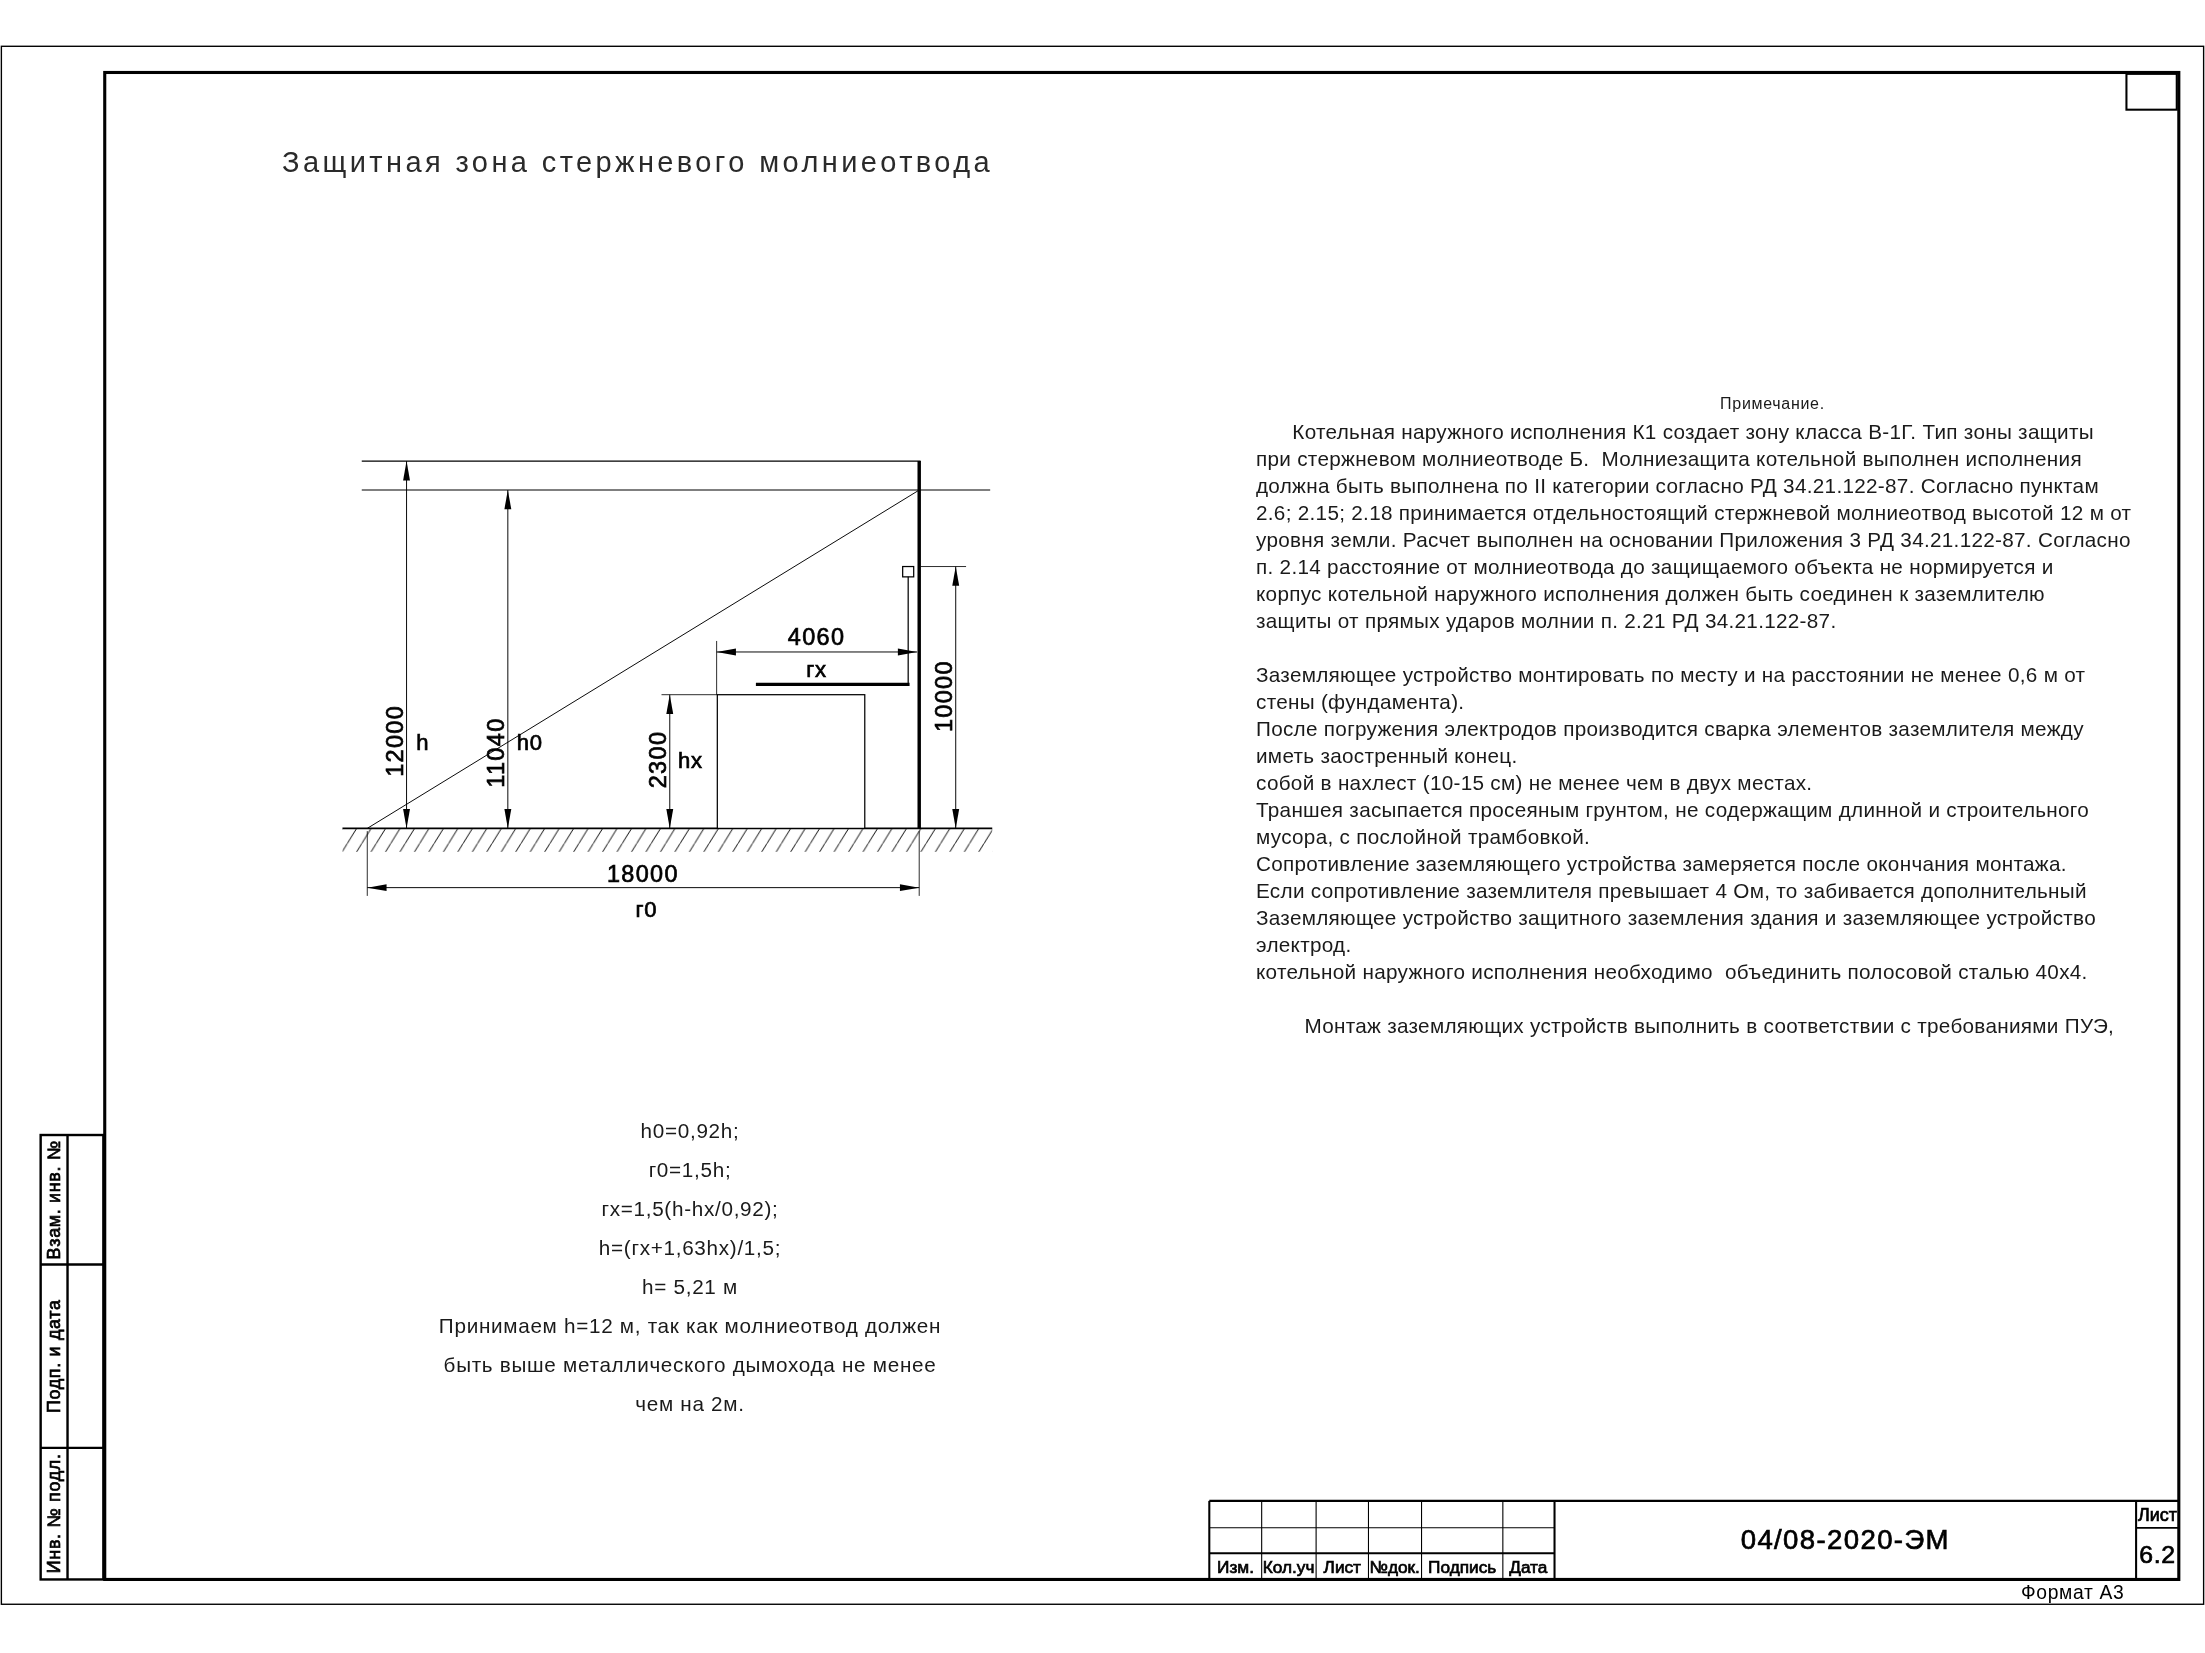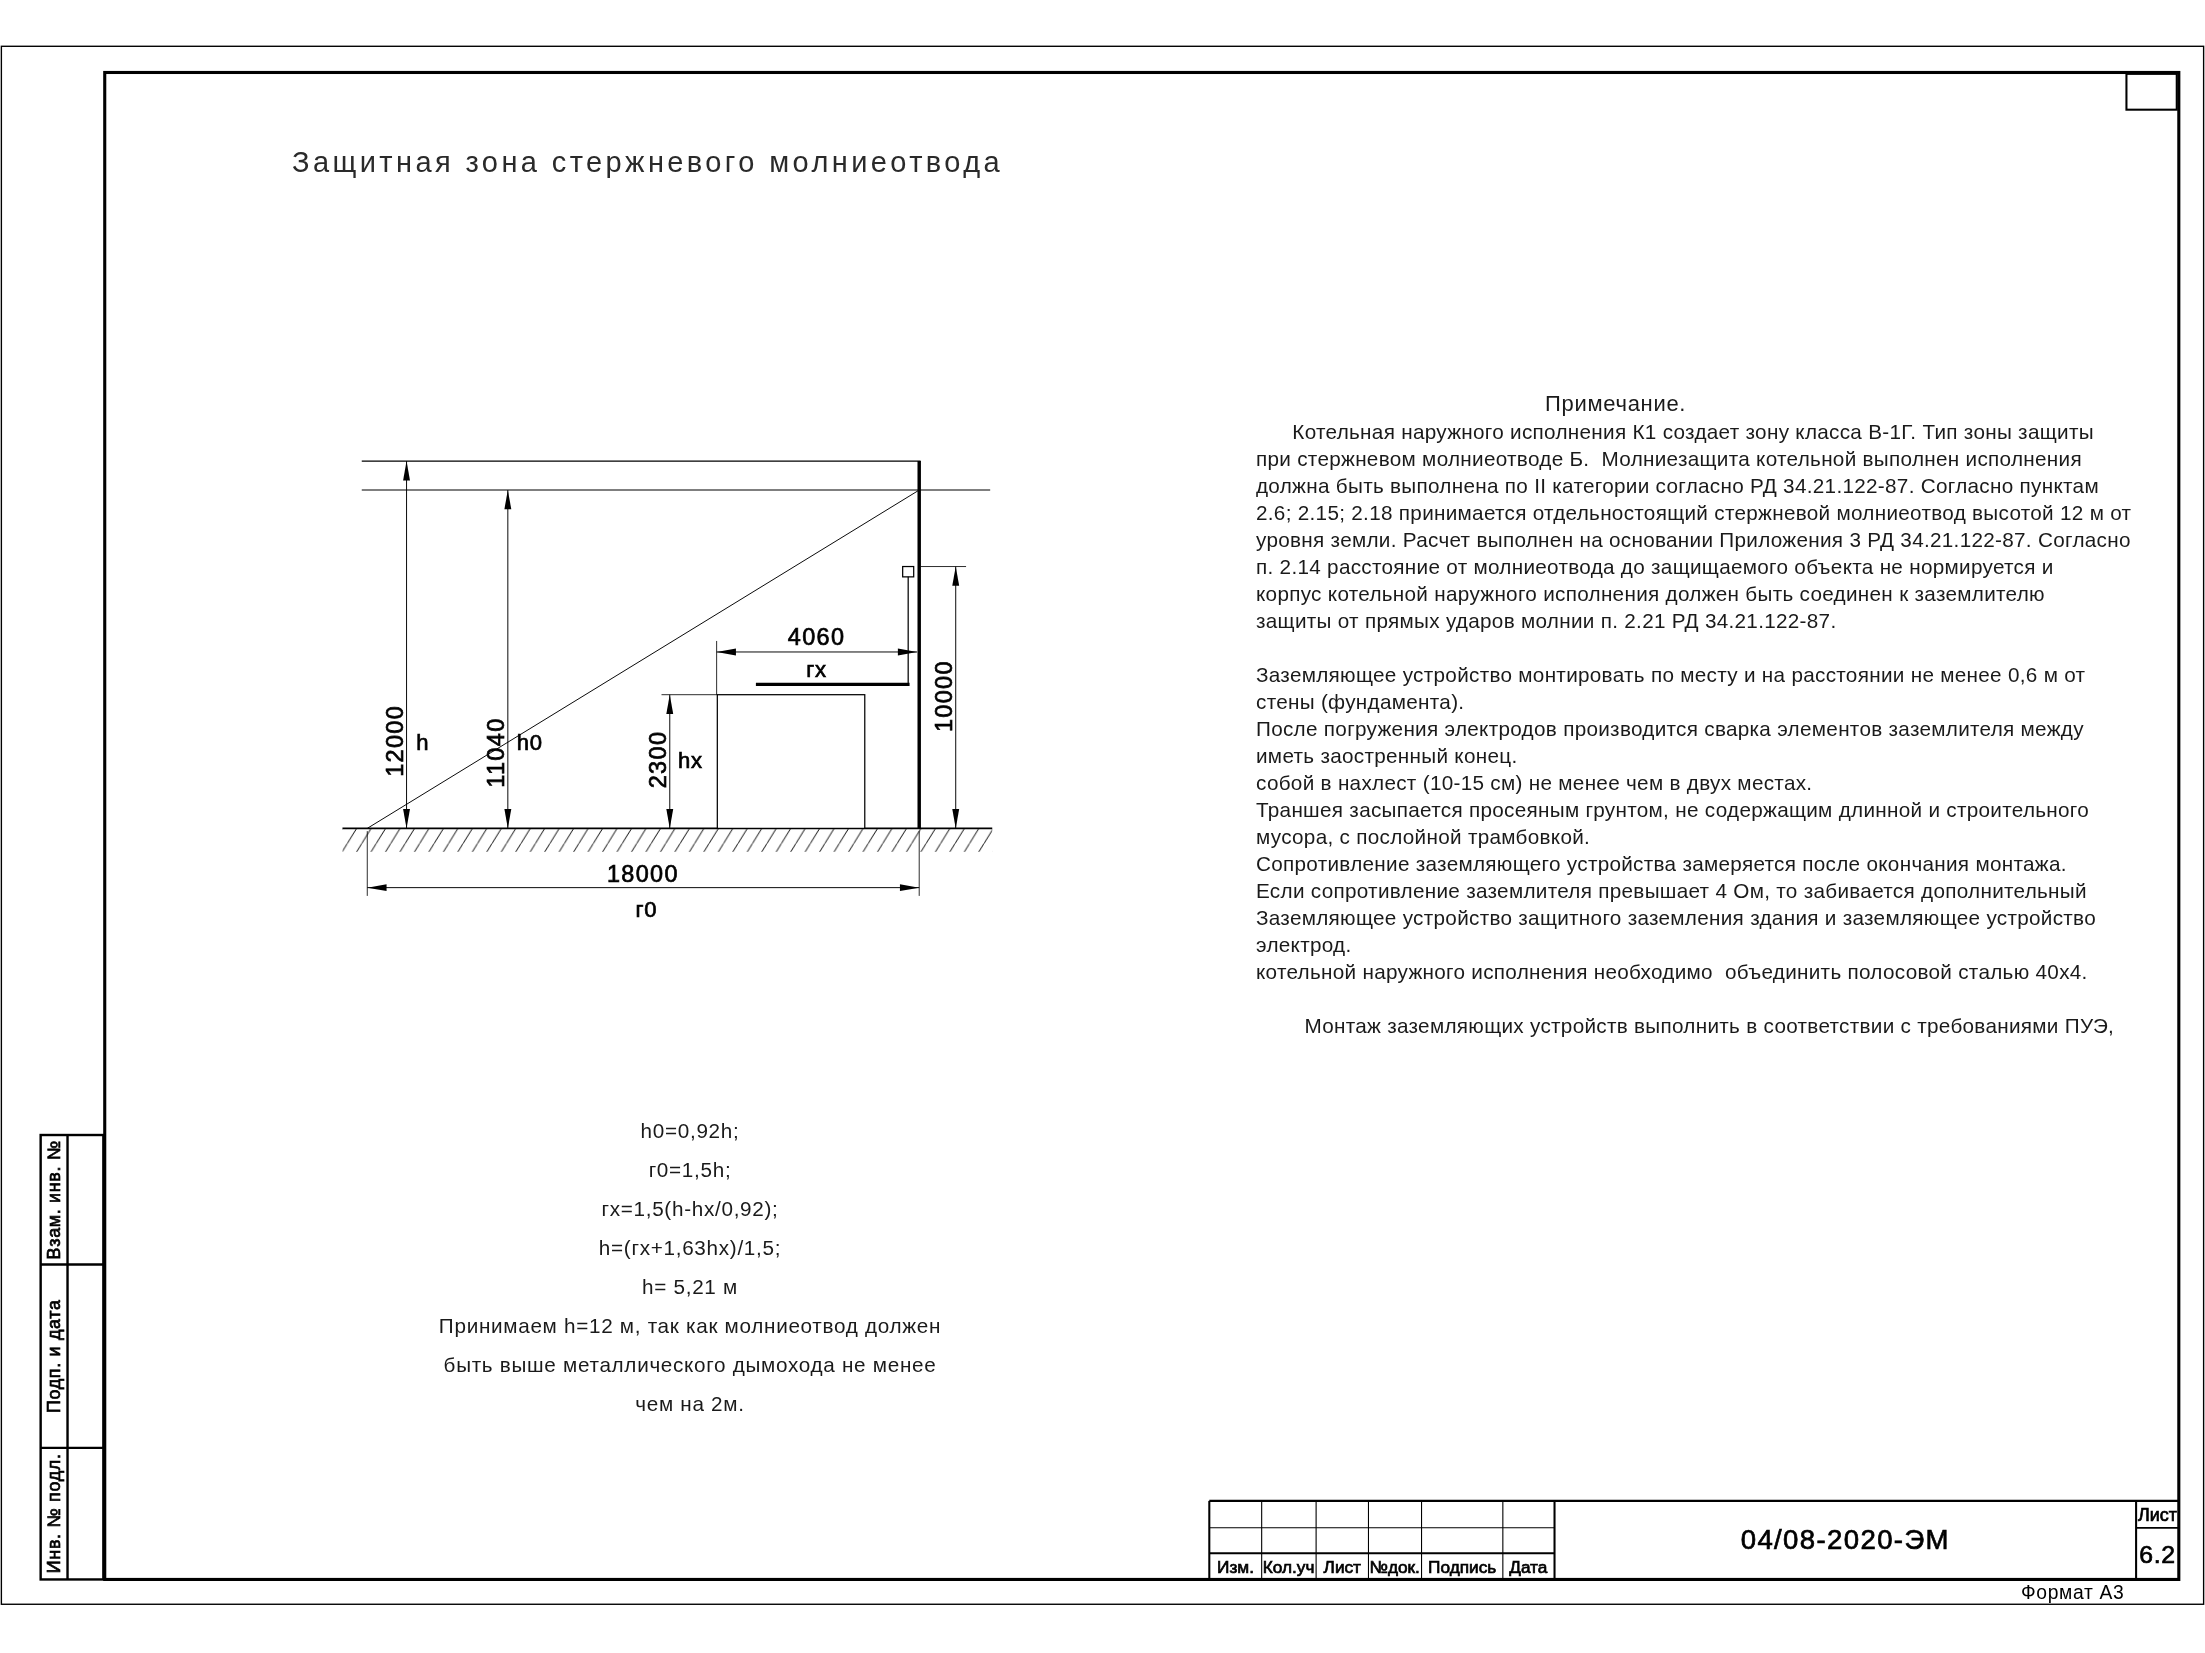--- a/index.html
+++ b/index.html
@@ -5,39 +5,39 @@
   html, body { margin: 0; padding: 0; background: #ffffff; }
   body {
     width: 2205px; height: 1654px; position: relative; overflow: hidden;
     font-family: "Liberation Sans", sans-serif; color: #000;
   }
   .sheet { position: absolute; inset: 0; }
   svg.linework { position: absolute; left: 0; top: 0; }
   svg text { fill: #000; font-family: "Liberation Sans", sans-serif; }
 
   .drawing-title {
-    position: absolute; left: 292px; top: 146px;
+    position: absolute; left: 282px; top: 146px;
     font-size: 29px; font-weight: 400; letter-spacing: 3.4px; color: #2a2a2a;
     white-space: pre;
   }
 
   .formulas {
     position: absolute; left: 380px; top: 1111px; width: 620px; text-align: center;
   }
   .formula-line {
     height: 39px; line-height: 39px; font-size: 20.7px; letter-spacing: 0.7px;
     white-space: pre; color: #1a1a1a;
   }
 
   .notes {
     position: absolute; left: 1256px; top: 390px; width: 917px;
   }
   .notes-heading {
-    height: 27.6px; line-height: 27.6px; font-size: 22px; letter-spacing: 0.7px;
-    width: 455px; margin-left: 289px; color: #1a1a1a;
+    height: 27.6px; line-height: 27.6px; font-size: 16px; letter-spacing: 0.7px;
+    text-align: center; width: 455px; margin-left: 289px; color: #1a1a1a;
     white-space: pre;
   }
   .note-line {
     height: 27px; line-height: 27px; font-size: 20.7px; letter-spacing: 0.3px;
     white-space: pre; color: #1a1a1a;
   }
 
   .dim-text { font-size: 34px; letter-spacing: 2px; }
   .dim-label { font-size: 32px; letter-spacing: 1px; }
   .tb-header { font-size: 25px; }

